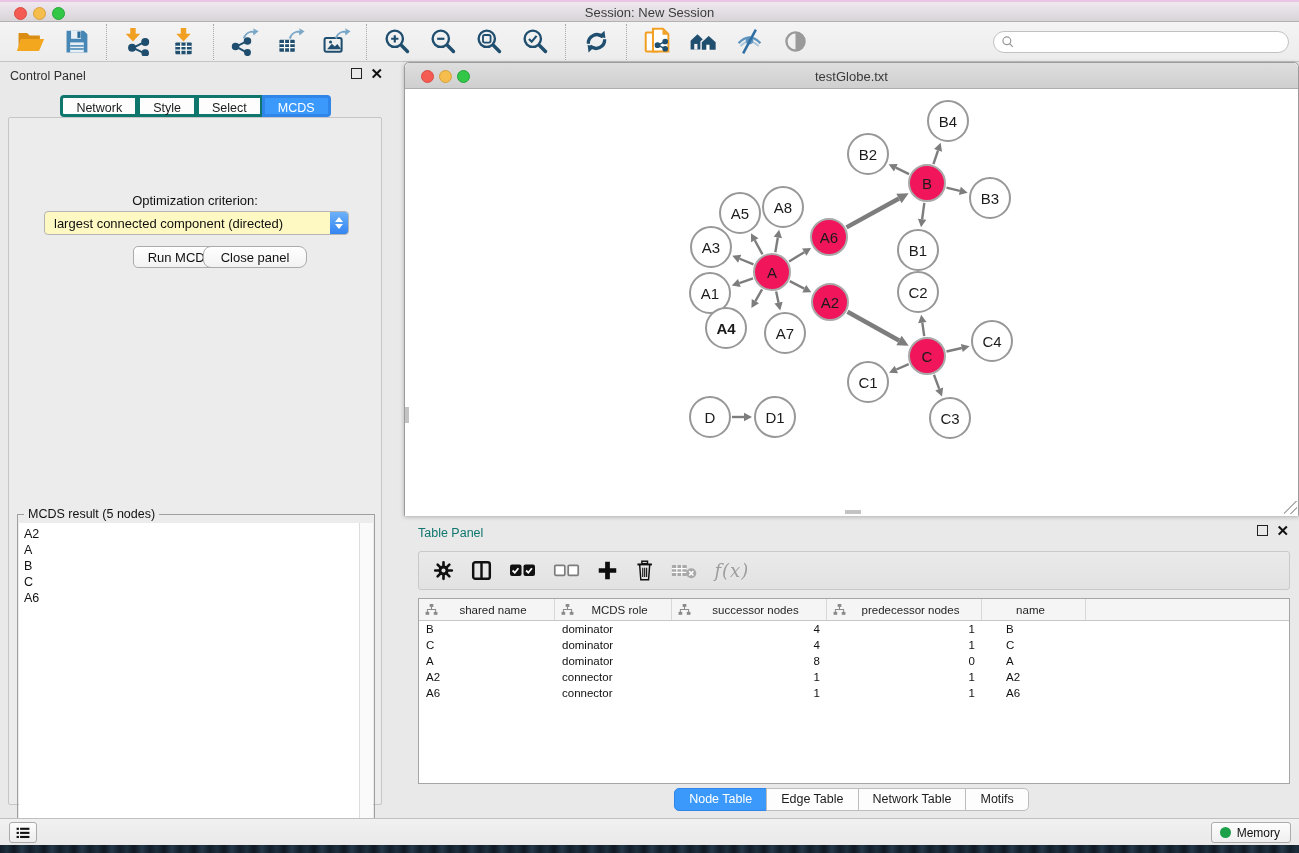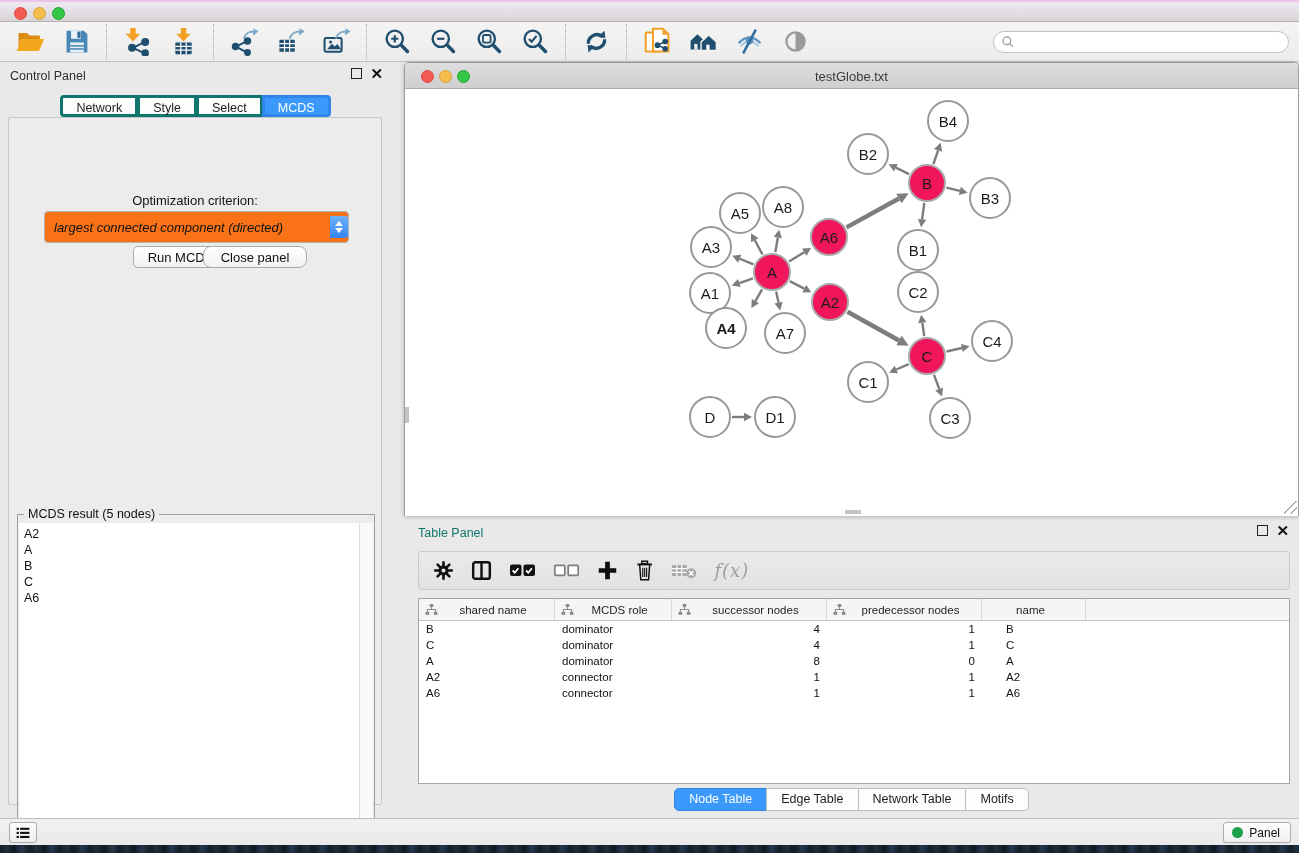--- a/index.html
+++ b/index.html
@@ -42,22 +42,22 @@
   .close-btn { font-size:15px; font-weight:bold; color:#111; line-height:11px; cursor:default; }
   .cp-tabs { position:absolute; left:0; top:33px; width:100%; display:flex; justify-content:center; }
   .ptab { height:22px; line-height:20px; padding:0 13px; background:#fdfdfd; border:3px solid #0f766e;
     font-size:12.5px; color:#1c1c1c; margin-left:-1px; cursor:default; }
   .ptab:first-child { border-radius:4px 0 0 4px; margin-left:0; }
   .ptab:last-child { border-radius:0 4px 4px 0; }
   .ptab.active { background:#3b99fc; border-color:#2f86e8; color:#fff; }
   .cp-body { position:absolute; left:8px; top:55px; width:374px; height:688px;
     background:#ececec; border:1px solid #c6c6c6; border-radius:2px; }
   .opt-label { position:absolute; left:0; width:100%; top:75px; text-align:center; font-size:13px; color:#111; }
-  .criterion { position:absolute; left:35px; top:93px; width:305px; height:32px; background:#f97316;
-    border:1px solid #b4b4b4; border-radius:4px; display:flex; align-items:center; cursor:default;font-style:italic; }
+  .criterion { position:absolute; left:35px; top:93px; width:305px; height:24px; background:#fef9c3;
+    border:1px solid #b4b4b4; border-radius:4px; display:flex; align-items:center; cursor:default; }
   .criterion .val { flex:1; font-size:13px; color:#111; padding-left:9px; white-space:nowrap; }
   .stepper { width:18px; height:22px; border-radius:0 3px 3px 0;
     background:linear-gradient(#6cb1f9,#3585f2); display:flex; flex-direction:column;
     align-items:center; justify-content:center; gap:2px; }
   .stepper i { width:0; height:0; border-left:4px solid transparent; border-right:4px solid transparent; }
   .stepper .up { border-bottom:5px solid #fff; }
   .stepper .down { border-top:5px solid #fff; }
   .cp-btn { position:absolute; top:128px; height:22px; background:linear-gradient(#ffffff,#f2f2f2);
     border:1px solid #ababab; border-radius:5px; font-size:13px; color:#111;
     font-family:"Liberation Sans",sans-serif; cursor:default; }
@@ -138,20 +138,21 @@
   .desktop-strip { position:absolute; left:0; top:845px; width:1299px; height:8px;
     background:repeating-linear-gradient(90deg,#121e2a 0px,#1d2f3e 7px,#0e1822 14px,#24384a 22px,#121e2a 30px); }
 </style>
 </head>
 <body>
 
 <div class="titlebar">
   <span class="light red"></span>
   <span class="light yellow"></span>
   <span class="light green"></span>
+  <div class="tl-title">Session: New Session</div>
 </div>
 
 <div class="main-toolbar">
   <div id="toolbar-groups" style="display:flex;align-items:center;">
       <div class="tgroup">
         <div class="tbtn">
           <svg viewBox="0 0 34 30">
             <path d="M3 5h10l3 3h12v4H6L3 22z" fill="#da8d12"></path>
             <path d="M6 12h27l-6 14H1z" fill="#f3a71f"></path>
           </svg>
@@ -671,16 +672,16 @@
           <rect x="8" y="3" width="16" height="3.6"></rect>
           <rect x="2" y="10" width="4" height="3.6"></rect>
           <rect x="8" y="10" width="16" height="3.6"></rect>
           <rect x="2" y="17" width="4" height="3.6"></rect>
           <rect x="8" y="17" width="16" height="3.6"></rect>
         </g>
       </svg>
   </div>
   <div class="memory-btn">
     <span class="memory-dot"></span>
-    <span>Panel</span>
+    <span>Memory</span>
   </div>
 </div>
 <div class="desktop-strip"></div>
 
 </body></html>

